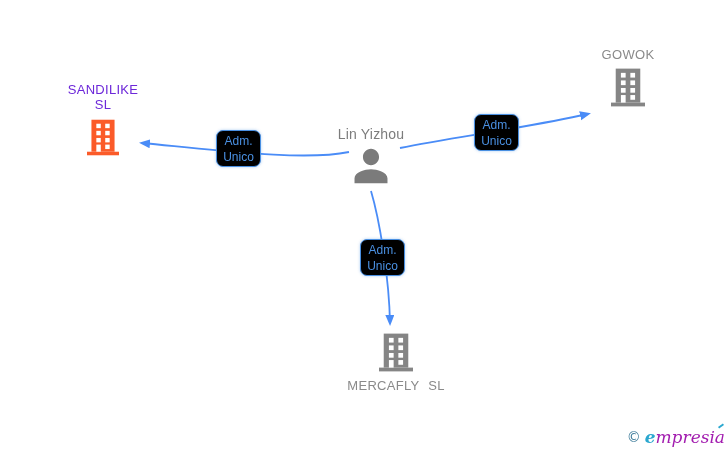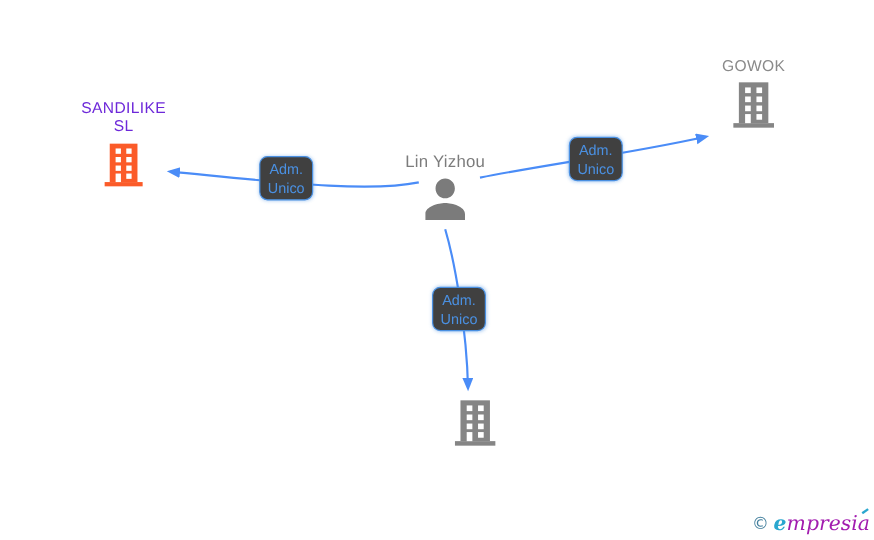--- a/index.html
+++ b/index.html
@@ -35,21 +35,21 @@
     font-size: 14px;
     color: #7c7c7c;
     letter-spacing: 0.2px;
   }
   .icon-wrap { display: inline-block; cursor: pointer; }
   .adm-box {
     position: absolute;
     z-index: 3;
     width: 43px;
     height: 33px;
-    background: #404040;
+    background: #000000;
     border: 1.6px solid #4a90e2;
     border-radius: 7px;
     box-shadow: 0 0 3px rgba(74,144,226,0.45);
     color: #4a90e2;
     font-size: 12px;
     line-height: 16px;
     text-align: center;
     padding-top: 2px;
     box-sizing: content-box;
   }
@@ -160,20 +160,23 @@
         <rect x="10.5" y="4.5" width="5" height="5" fill="#ffffff"></rect>
         <rect x="20.5" y="4.5" width="5" height="5" fill="#ffffff"></rect>
         <rect x="10.5" y="12.5" width="5" height="5" fill="#ffffff"></rect>
         <rect x="20.5" y="12.5" width="5" height="5" fill="#ffffff"></rect>
         <rect x="10.5" y="20.5" width="5" height="5" fill="#ffffff"></rect>
         <rect x="20.5" y="20.5" width="5" height="5" fill="#ffffff"></rect>
         <rect x="10.5" y="28" width="5" height="8" fill="#ffffff"></rect>
         <rect x="20.5" y="28" width="5" height="5" fill="#ffffff"></rect>
       </svg>
     </span>
+    <div class="company-label" style="margin-top:2px;">
+      <div>MERCAFLY SL</div>
+    </div>
   </div>
 
   <div class="adm-box" style="left:216px; top:130px;">
     <div>Adm.</div>
     <div>Unico</div>
   </div>
   <div class="adm-box" style="left:474px; top:114px;">
     <div>Adm.</div>
     <div>Unico</div>
   </div>

